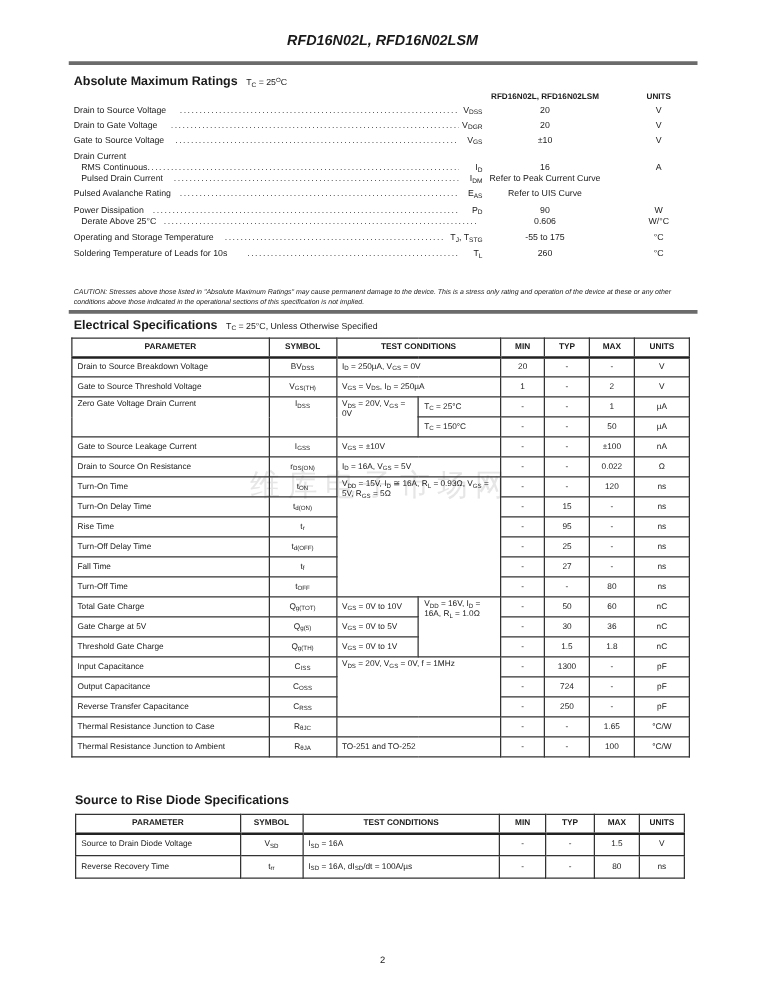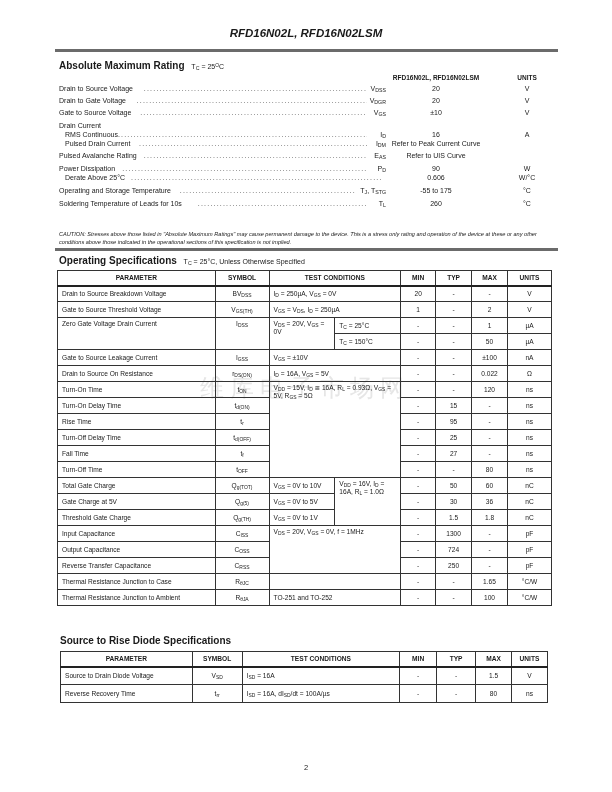--- a/index.html
+++ b/index.html
@@ -31,21 +31,21 @@
 </style>
 </head>
 <body>
 
 <div class="abs title">RFD16N02L, RFD16N02LSM</div>
 <div class="abs rule" style="top:49px;"></div>
 
 <div class="abs wm">维库电子市场网</div>
 
 <div class="abs sec" style="left:59px;top:60px;">
-  <span>Absolute Maximum Rating</span>
+  <span>Absolute Maximum Ratings</span>
   <span class="cond">T<sub>C</sub> = 25<sup>O</sup>C</span>
 </div>
 
 <div class="abs amr" style="top:74px;height:160px;" id="amr">
   <div class="amr-row amr-head" style="top:0;">
     <span class="val">RFD16N02L, RFD16N02LSM</span>
     <span class="unit">UNITS</span>
   </div>
 <div class="amr-row" style="top: 11px;">
       <span class="lbl" style="left: 0px;">Drain to Source Voltage</span>
@@ -120,21 +120,21 @@
       <span class="sym">T<sub>L</sub></span>
       <span class="val">260</span>
       <span class="unit">°C</span>
     </div>
   </div>
 
 <div class="abs caution" style="top:230px;">CAUTION: Stresses above those listed in "Absolute Maximum Ratings" may cause permanent damage to the device. This is a stress only rating and operation of the device at these or any other conditions above those indicated in the operational sections of this specification is not implied.</div>
 <div class="abs rule" style="top:248px;"></div>
 
 <div class="abs sec" style="left:59px;top:255px;">
-  <span>Operating Specifications</span>
+  <span>Electrical Specifications</span>
   <span class="cond">T<sub>C</sub><span> = 25°C, Unless Otherwise Specified</span></span>
 </div>
 
 <table class="spec" id="elec" style="left:57px;top:270px;width:495px;">
   <colgroup>
     <col style="width:158px">
       <col style="width:54px">
       <col style="width:66px">
       <col style="width:66px">
     <col style="width:35px">

